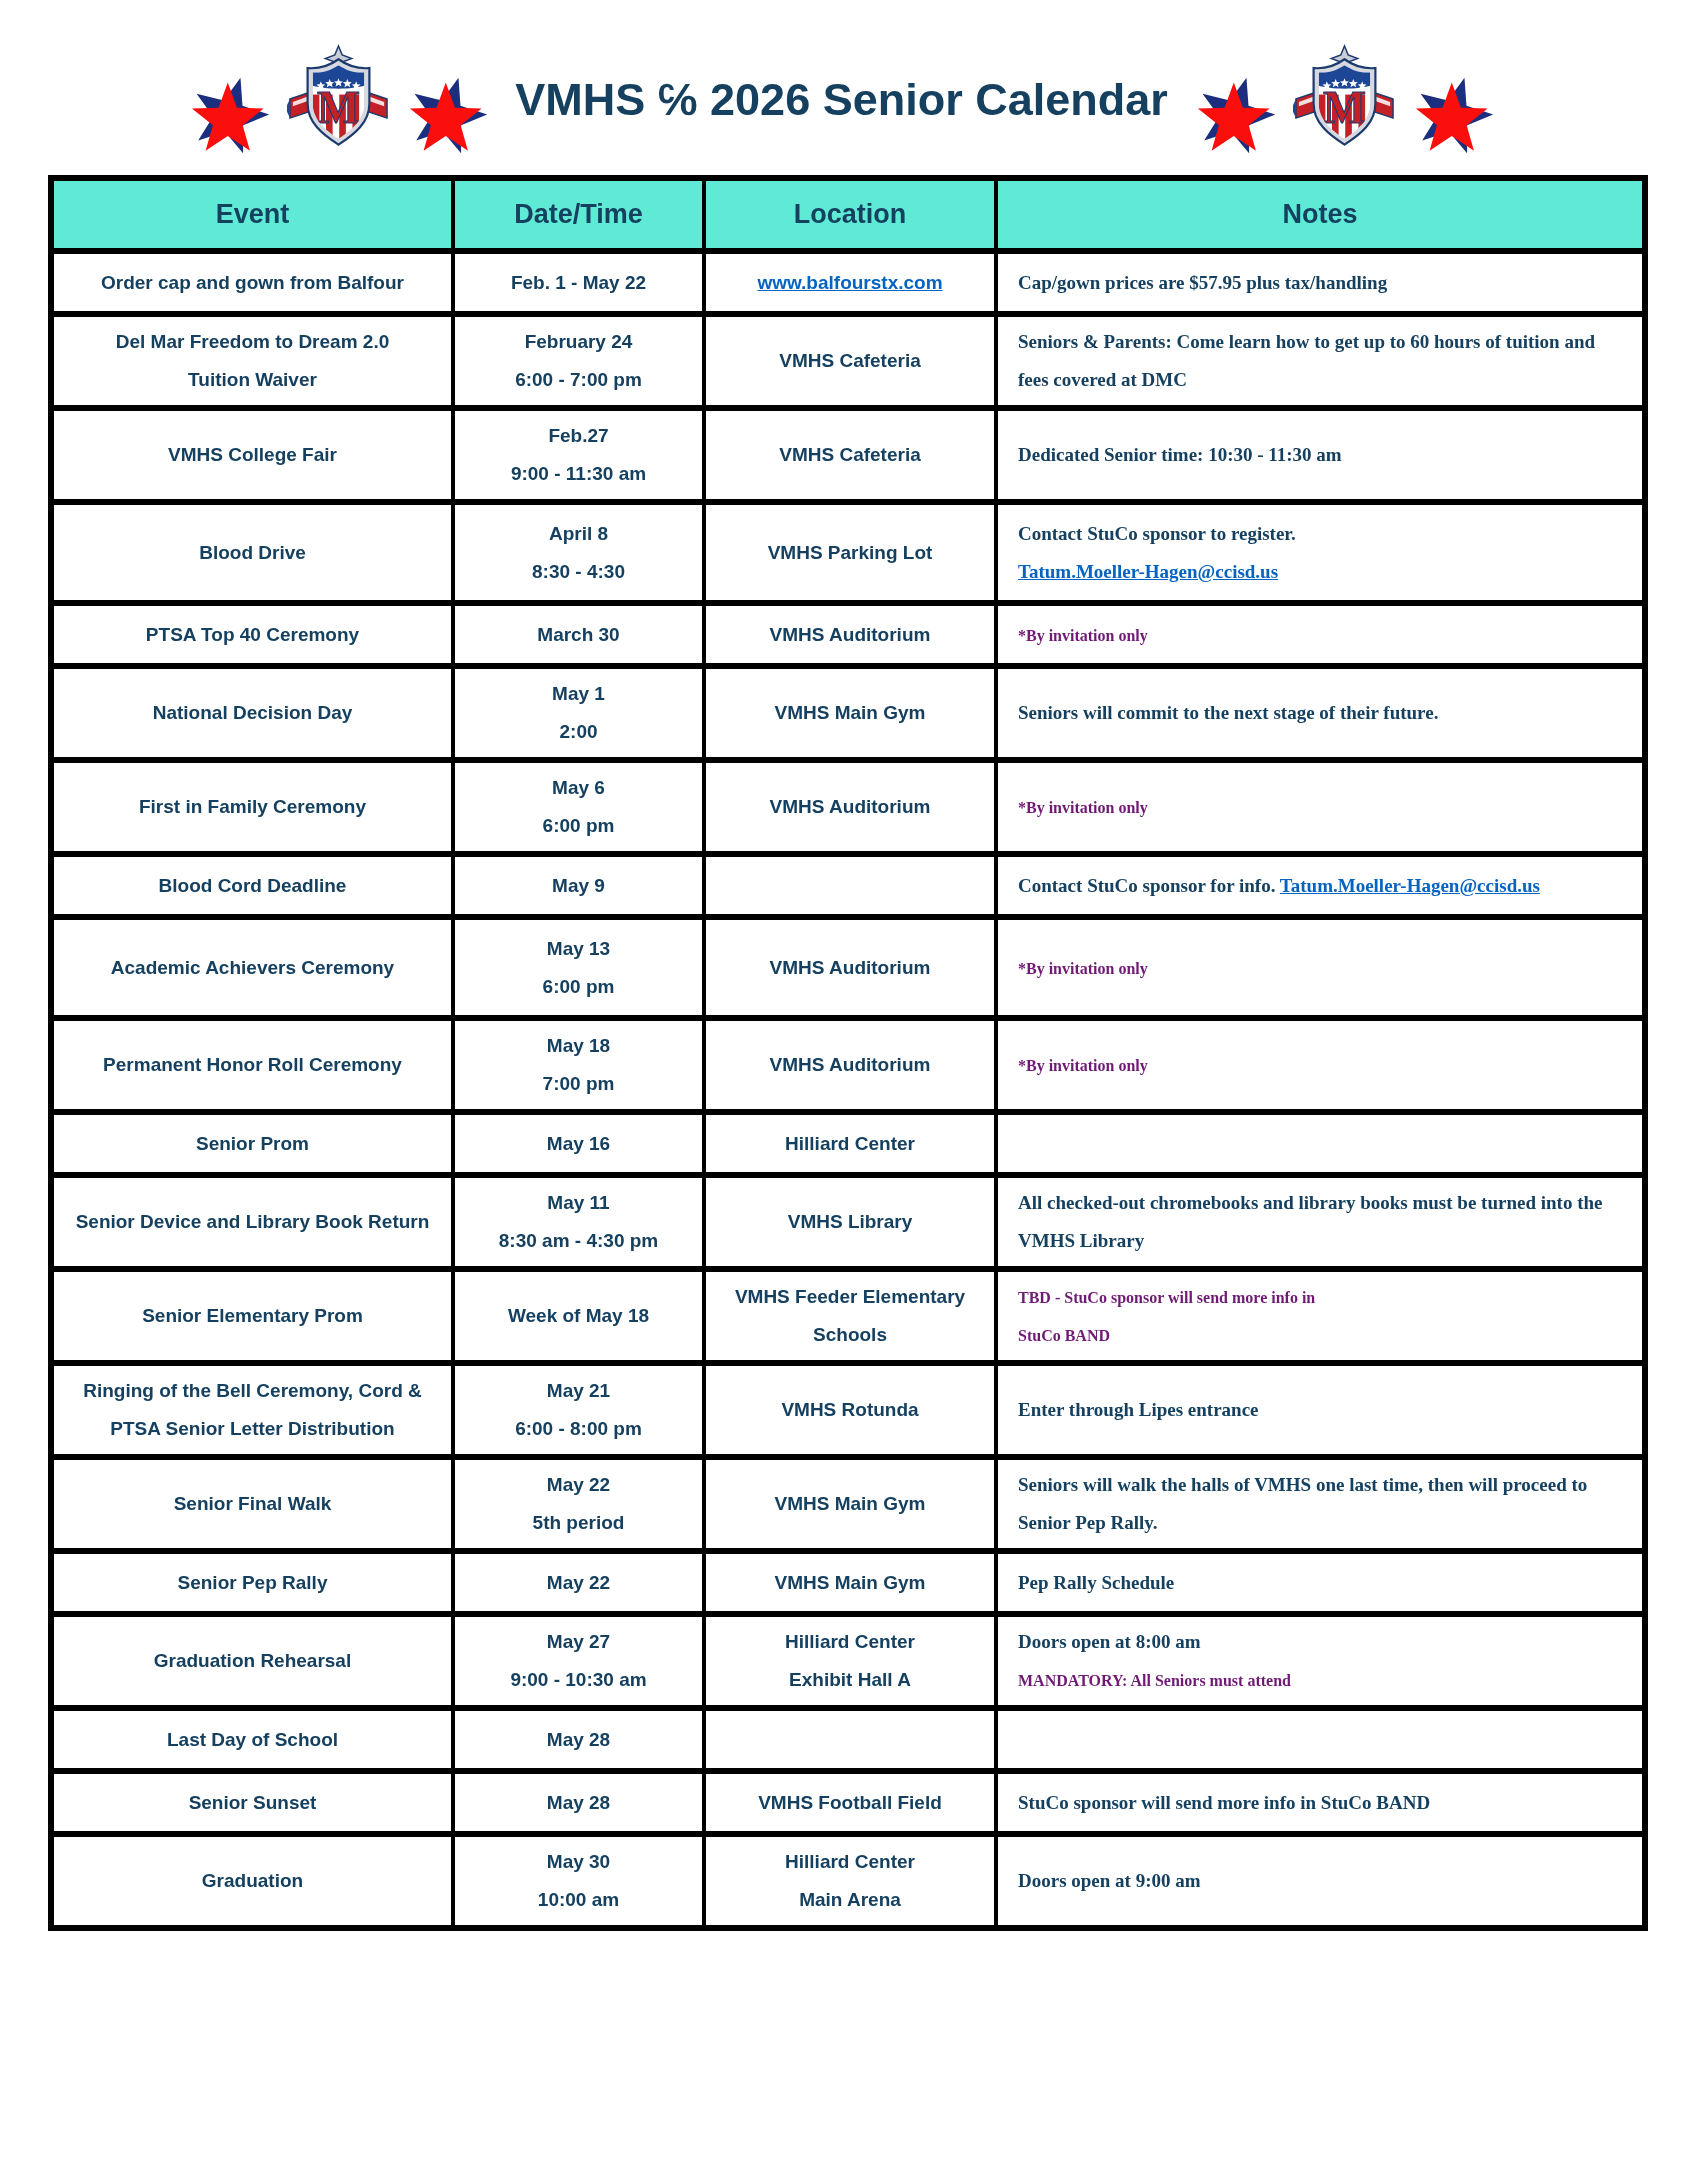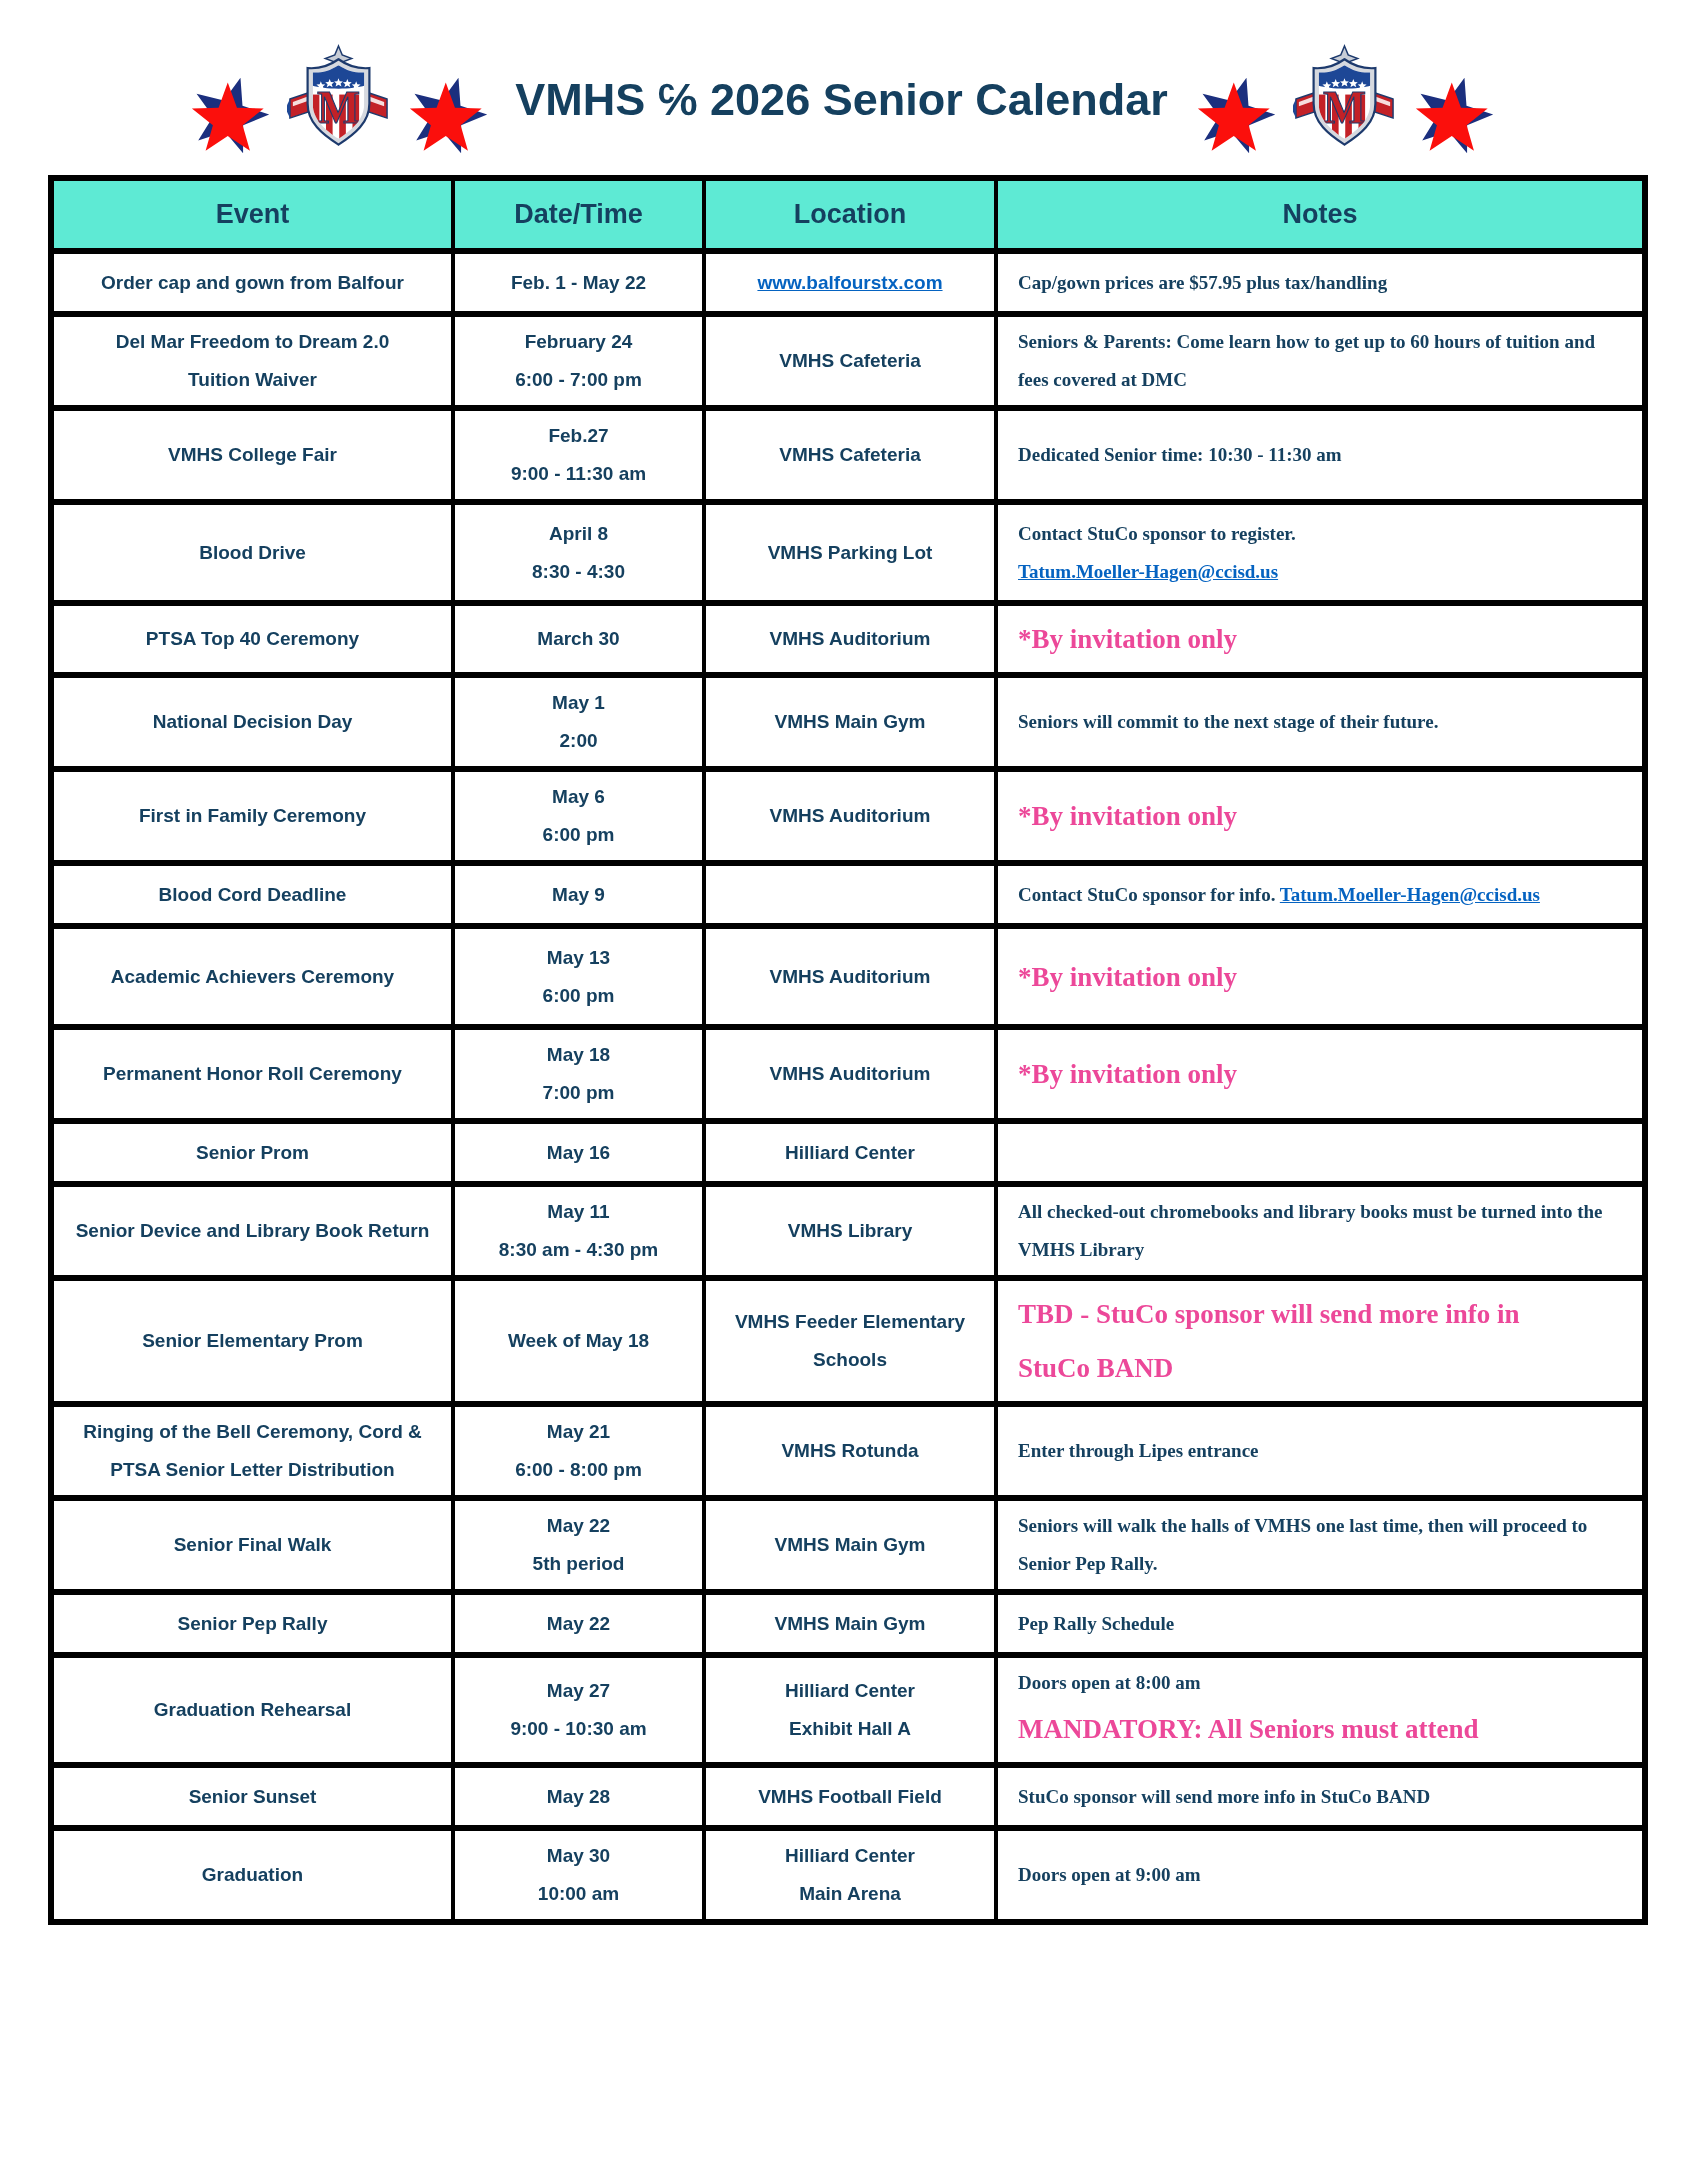--- a/index.html
+++ b/index.html
@@ -33,21 +33,21 @@
     text-align:center; background:#5eead4;
   }
   td {
     font-size:19px; font-weight:bold; color:#15405f;
     vertical-align:middle; background:#fff;
   }
   .col-event, .col-date, .col-location { text-align:center; padding:6px 10px; }
   .col-notes { text-align:left; padding:6px 14px 6px 20px;font-family:Liberation Serif, serif; }
   .line { line-height:2.0; }
   .seg-n { }
-  .seg-red { color:#ec4899; font-size:27px; }
+  .seg-red { color:#701a75; font-size:16px; }
   .seg-link { color:#0563c1; text-decoration:underline; cursor:pointer; }
 </style>
 </head>
 <body>
 
 <svg width="0" height="0" style="position:absolute">
   <defs>
     <symbol id="star-pair" viewBox="0 0 100 96">
       <polygon points="50,6 61.2,36.6 93.7,37.8 68.1,57.9 77,89.2 50,71 23,89.2 31.9,57.9 6.3,37.8 38.8,36.6" fill="#1b2f7e" transform="rotate(16 50 52)"></polygon>
       <polygon points="50,6 61.2,36.6 93.7,37.8 68.1,57.9 77,89.2 50,71 23,89.2 31.9,57.9 6.3,37.8 38.8,36.6" fill="#fb0f0c" transform="translate(-2,5) scale(0.95)" transform-origin="50 52"></polygon>
@@ -376,20 +376,30 @@
           <div class="line"><span class="seg-n">Hilliard Center</span></div>
           <div class="line"><span class="seg-n">Exhibit Hall A</span></div>
         </td>
         <td class="col-notes">
           <div class="line"><span class="seg-n">Doors open at 8:00 am</span></div>
           <div class="line"><span class="seg-red">MANDATORY: All Seniors must attend</span></div>
         </td>
       </tr>
       <tr style="height: 63px;">
         <td class="col-event">
+          <div class="line"><span class="seg-n">Last Day of School</span></div>
+        </td>
+        <td class="col-date">
+          <div class="line"><span class="seg-n">May 28</span></div>
+        </td>
+        <td class="col-location"></td>
+        <td class="col-notes"></td>
+      </tr>
+      <tr style="height: 63px;">
+        <td class="col-event">
           <div class="line"><span class="seg-n">Senior Sunset</span></div>
         </td>
         <td class="col-date">
           <div class="line"><span class="seg-n">May 28</span></div>
         </td>
         <td class="col-location">
           <div class="line"><span class="seg-n">VMHS Football  Field</span></div>
         </td>
         <td class="col-notes">
           <div class="line"><span class="seg-n">StuCo sponsor will send more info in StuCo BAND</span></div>

